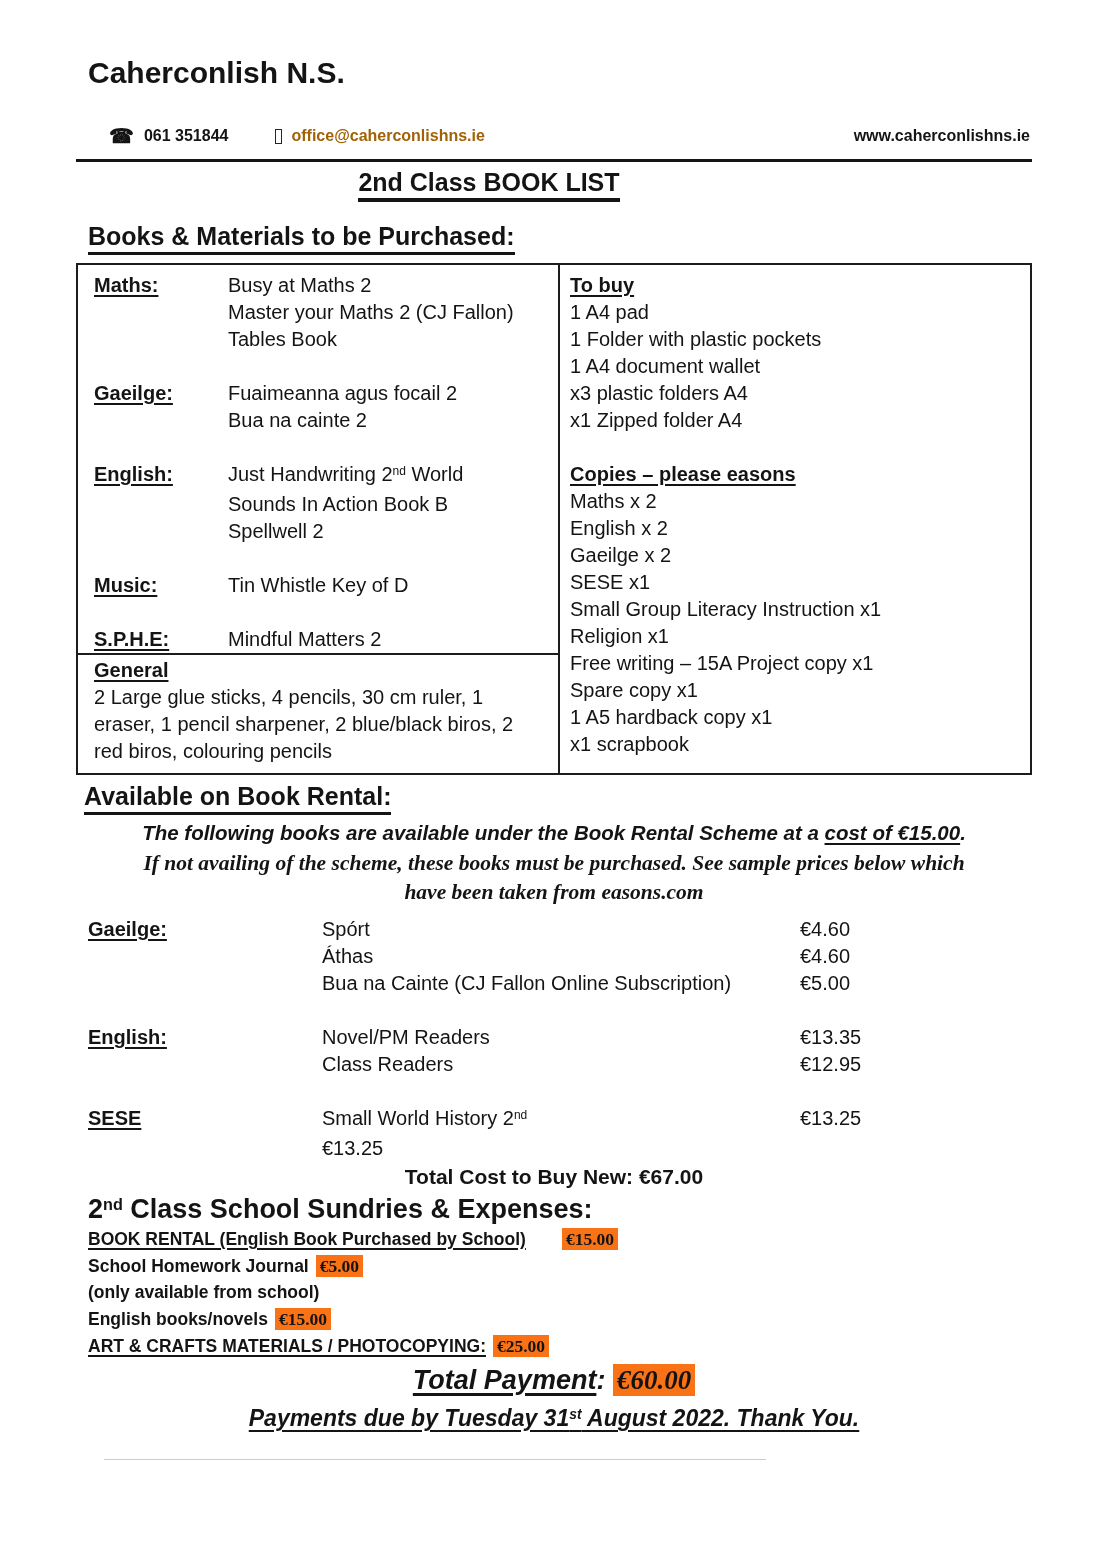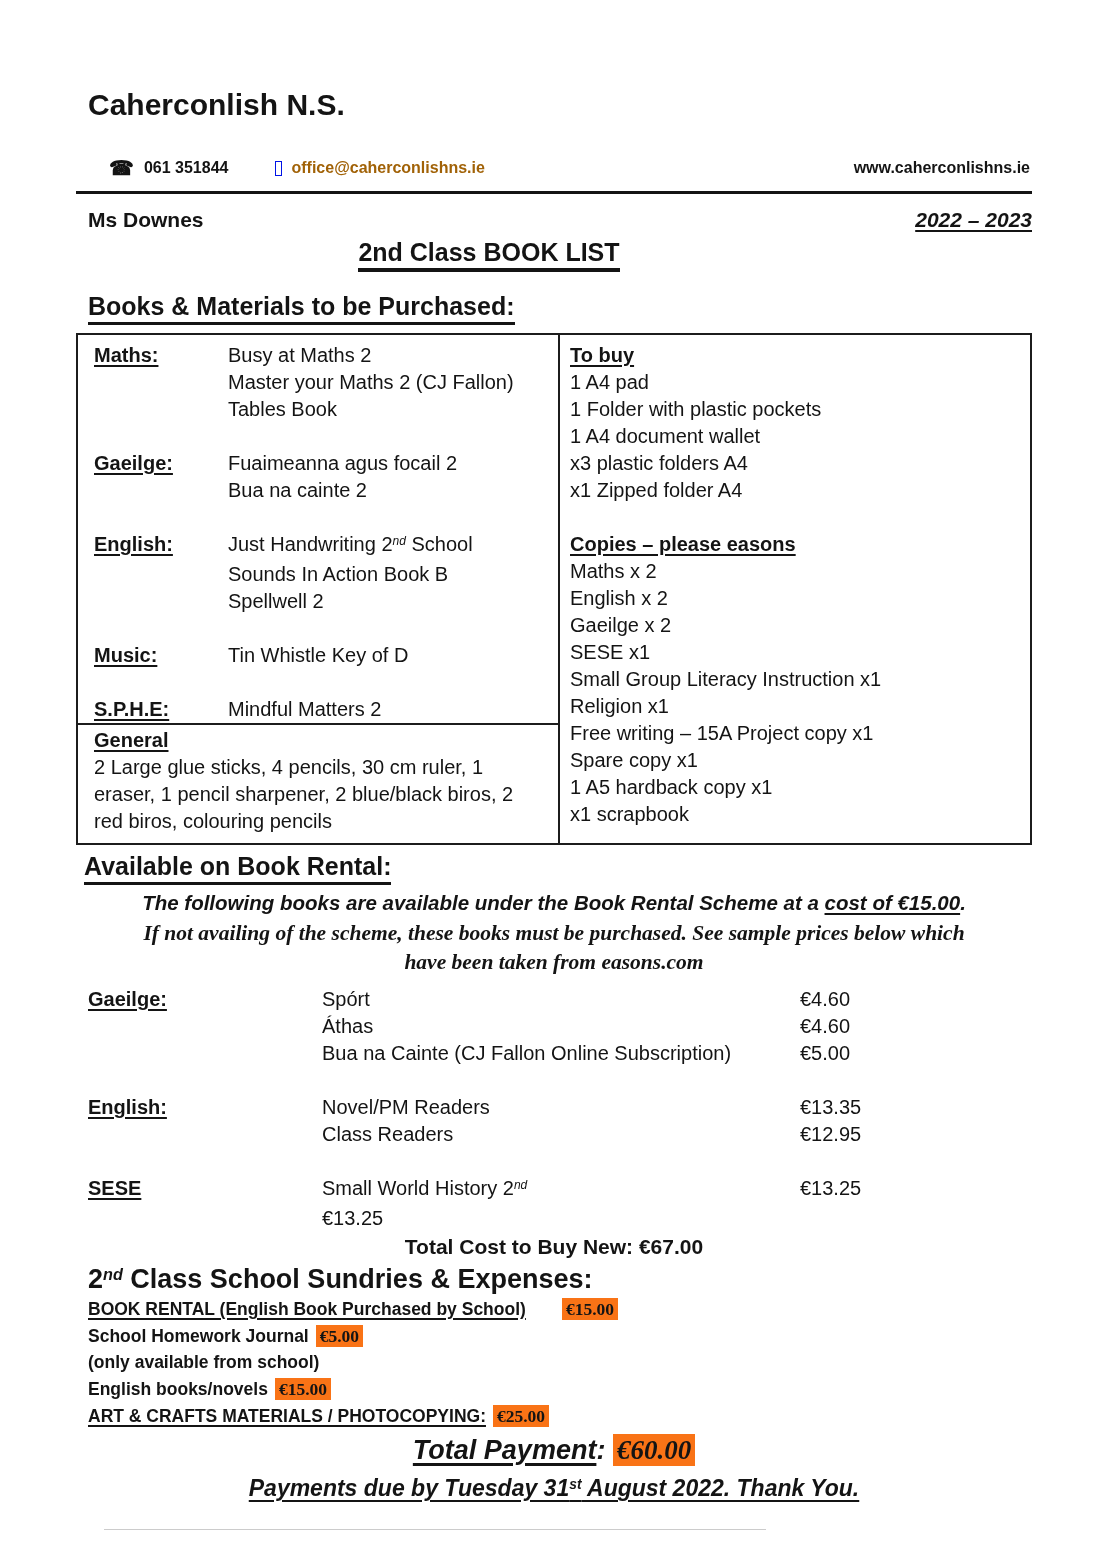--- a/index.html
+++ b/index.html
@@ -1,23 +1,23 @@
 <!DOCTYPE html>
 <html><head>
 <meta charset="utf-8">
 <style>
   * { box-sizing: border-box; }
   html,body { margin:0; padding:0; background:#ffffff; }
   .page {
     width:1108px; height:1566px; overflow:hidden; position:relative;
     font-family:"Liberation Sans", sans-serif; color:#141414;
-    padding:88px 76px 0 76px; background:#ffffff;
+    padding:56px 76px 0 76px; background:#ffffff;
   }
   .u2 { text-decoration:underline; text-decoration-thickness:2px; text-underline-offset:3px; }
-  .sup { font-size:60%; position:relative; top:-0.48em;font-style:italic; }
+  .sup { font-size:60%; position:relative; top:-0.48em; }
 
   h1.school { font-size:30px; font-weight:bold; margin:0 0 0 12px; line-height:1.1; }
 
   .contact-row { display:flex; align-items:center; margin:37px 0 0 33px; font-size:16px; font-weight:bold; }
   .phone-icon { font-size:20px; margin-right:10px; line-height:1; }
   .email-group { margin-left:47px; display:flex; align-items:center; }
   .envelope-icon { width:7px; height:15px; border:1.6px solid #0013e6; display:inline-block; margin-right:9px; }
   .email { color:#a16207; text-decoration:none; font-weight:bold; }
   .website { margin-left:auto; margin-right:2px; }
 
@@ -79,24 +79,20 @@
     <span>061 351844</span>
     <span class="email-group">
       <span class="envelope-icon"></span>
       <a class="email" href="#">office@caherconlishns.ie</a>
     </span>
     <span class="website">www.caherconlishns.ie</span>
   </div>
 
   <div class="rule"></div>
 
-  <div class="teacher-row">
-    <span>Ms Downes</span>
-    <span class="year u2">2022 – 2023</span>
-  </div>
 
   <div class="title-row">
     <span class="doc-title">2nd Class BOOK LIST</span>
   </div>
 
   <div class="sec-heading" style="margin-left:12px;">
     <span class="hspan">Books &amp; Materials to be Purchased:</span>
   </div>
 
   <div class="books-table">
@@ -119,21 +115,21 @@
             <span class="subj"><span class="u2">Gaeilge:</span></span>
             <span>Fuaimeanna agus focail 2</span>
           </div>
         <div class="tline">
             <span></span>
             <span>Bua na cainte 2</span>
           </div>
         <div class="blankline"></div>
         <div class="tline">
             <span class="subj"><span class="u2">English:</span></span>
-            <span><span>Just Handwriting 2</span><span class="sup">nd</span><span> School</span></span>
+            <span><span>Just Handwriting 2</span><span class="sup">nd</span><span> World</span></span>
           </div>
         <div class="tline">
             <span></span>
             <span>Sounds In Action Book B</span>
           </div>
         <div class="tline">
             <span></span>
             <span>Spellwell 2</span>
           </div>
         <div class="blankline"></div>

